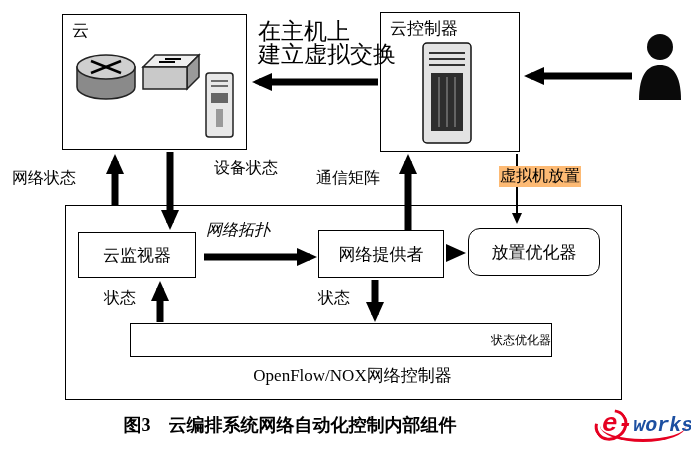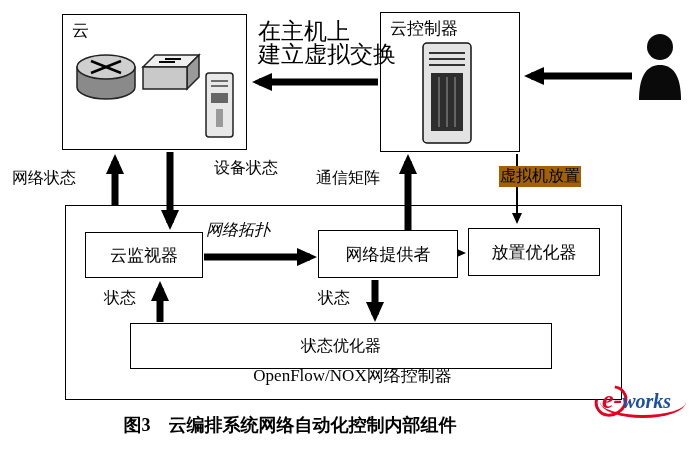--- a/index.html
+++ b/index.html
@@ -11,35 +11,35 @@
     position:absolute; border:1.5px solid #000; background:#fff;
     box-sizing:border-box; z-index:3;
   }
   .box.center { display:flex; align-items:center; justify-content:center; font-size:17px; }
   .big-box {
     position:absolute; left:65px; top:205px; width:557px; height:195px;
     border:1.5px solid #000; background:transparent; box-sizing:border-box; z-index:1;
   }
   .node-title { position:absolute; left:9px; top:4px; font-size:17px; z-index:4; }
   .label { position:absolute; font-size:16px; z-index:4; white-space:nowrap; }
-  .label.onwhite { background:#a16207; padding:0 1px; }
+  .label.onwhite { background:#fdba74; padding:0 1px; }
   .twolines { white-space:pre-line; line-height:23px; font-size:23px; }
   svg.arrows { position:absolute; left:0; top:0; z-index:2; pointer-events:none; }
   .icon-svg { position:absolute; z-index:4; }
   .openflow-label {
     position:absolute; left:65px; top:364px; width:575px; text-align:center;
     font-size:17px; z-index:2;
   }
   .caption {
     position:absolute; left:0; top:413px; width:580px; text-align:center;
     font-size:18px; font-weight:bold; z-index:4;
   }
   
-  .logo { position:absolute; left:594px; top:384px; width:96px; height:40px; z-index:5;
-          font-family:Liberation Serif, serif; }
+  .logo { position:absolute; left:594px; top:408px; width:96px; height:40px; z-index:5;
+          font-family:Liberation Mono, monospace; }
   .logo-ellipse { position:absolute; left:0px; top:2px; width:34px; height:30px;
           border:3px solid #e60021; border-radius:50%; border-top-color:transparent;
           transform:rotate(-35deg); box-sizing:border-box; }
   .logo-arc { position:absolute; left:6px; top:2px; width:86px; height:32px;
           border-bottom:3px solid #e60021; border-radius:50%; box-sizing:border-box; }
   .logo-text { position:absolute; left:8px; top:1px; font-style:italic; font-weight:bold; white-space:nowrap; }
   .logo-e { color:#e60021; font-size:26px; }
   .logo-works { color:#1c4fa1; font-size:20px; }
 </style>
 </head>
@@ -116,30 +116,30 @@
     </svg>
   </div>
 
   <svg class="icon-svg" style="left:636px; top:32px;" width="50" height="72">
     <g>
       <circle cx="24" cy="15" r="13" fill="#0a0a0a"></circle>
       <path d="M3,68 C3,42 12,33 24,33 C36,33 45,42 45,68 Z" fill="#0a0a0a"></path>
     </g>
   </svg>
 
-  <div class="box center" style="left:85px;  top:232px; width:118px; height:46px;">
+  <div class="box center" style="left:78px;  top:232px; width:118px; height:46px;">
     <span>云监视器</span>
   </div>
-  <div class="box center" style="left:318px; top:230px; width:140px; height:48px;">
+  <div class="box center" style="left:318px; top:230px; width:126px; height:48px;">
     <span>网络提供者</span>
   </div>
-  <div class="box center" style="left:468px; top:228px; width:132px; height:48px;">
+  <div class="box center" style="left:468px; top:228px; width:132px; height:48px;border-radius:12px;">
     <span>放置优化器</span>
   </div>
-  <div class="box center" style="left:130px; top:323px; width:422px; height:46px; font-size:16px;">
+  <div class="box center" style="left:130px; top:323px; width:422px; height:34px; font-size:12px;justify-content:flex-end;">
     <span>状态优化器</span>
   </div>
 
   <div class="label twolines" style="left:258px; top:20px;">在主机上
 建立虚拟交换</div>
   <div class="label" style="left:12px;  top:168px;">网络状态</div>
   <div class="label" style="left:174px; top:158px;margin-left:40px;">设备状态</div>
   <div class="label" style="left:316px; top:168px;">通信矩阵</div>
   <div class="label onwhite" style="left:499px; top:166px;">虚拟机放置</div>
   <div class="label" style="left:206px; top:220px;font-style:italic;">网络拓扑</div>

